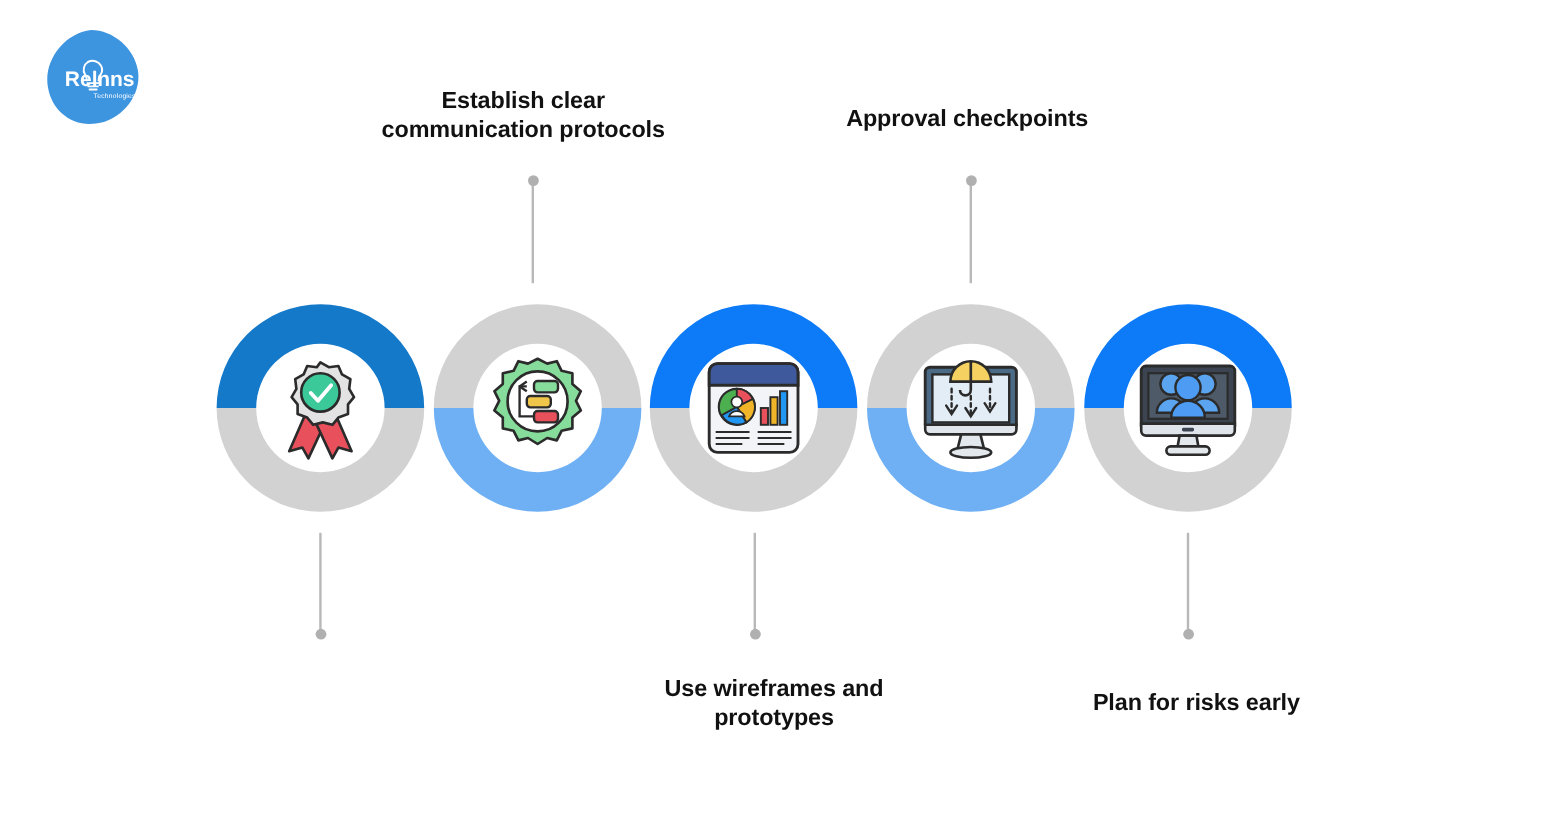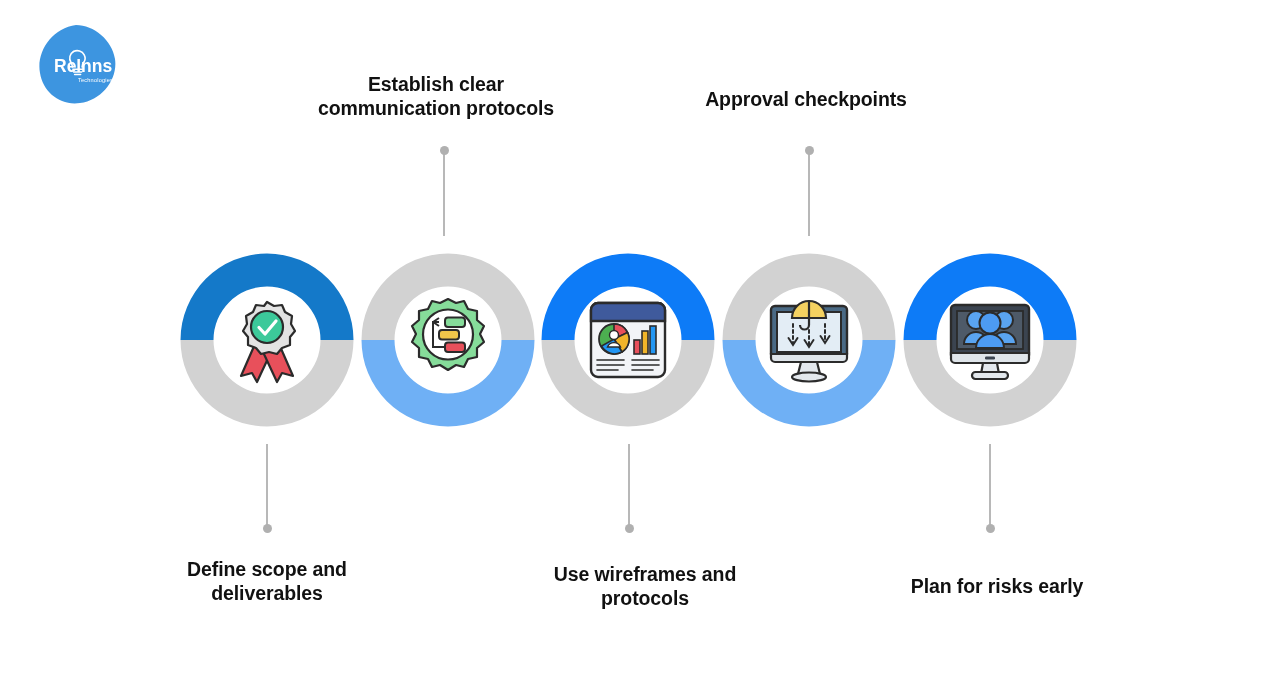--- a/index.html
+++ b/index.html
@@ -239,21 +239,19 @@
         </g>
       </svg>
     </div>
   </div>
 
   <div class="label" style="left:666px; top:88px; width:280px;">Approval checkpoints</div>
 
   <div class="label" style="left:286px; top:73px; width:300px;">Establish clear
 communication protocols</div>
 
-  <div class="label" style="left:147px; top:558px; width:240px;">Define scope and
-deliverables</div>
 
   <div class="label" style="left:525px; top:563px; width:240px;">Use wireframes and
-protocols</div>
+prototypes</div>
 
   <div class="label" style="left:877px; top:575px; width:240px;">Plan for risks early</div>
 
 </div>
 
 </body></html>

